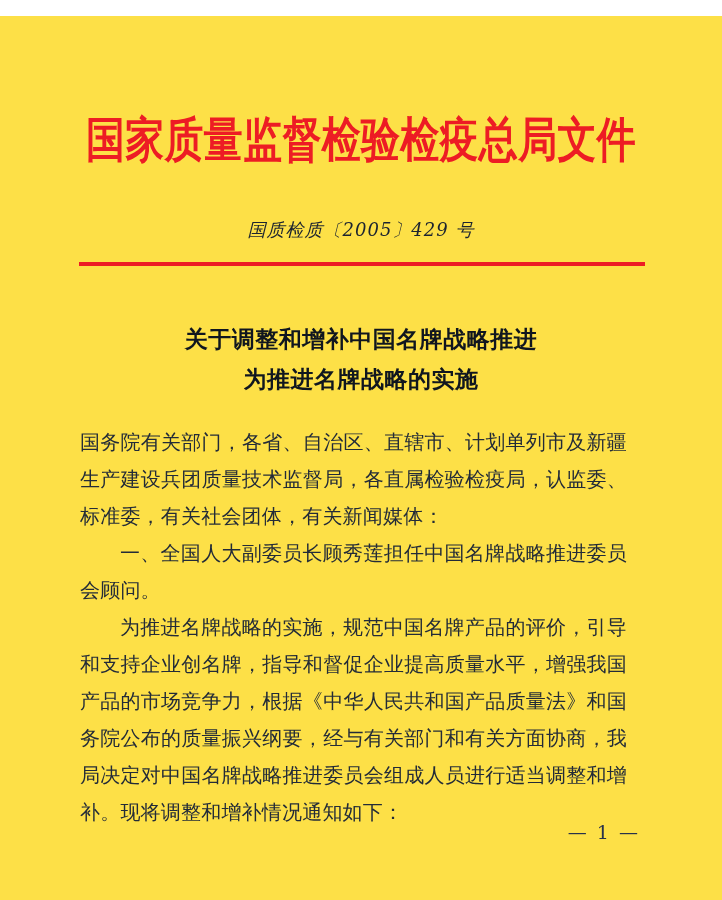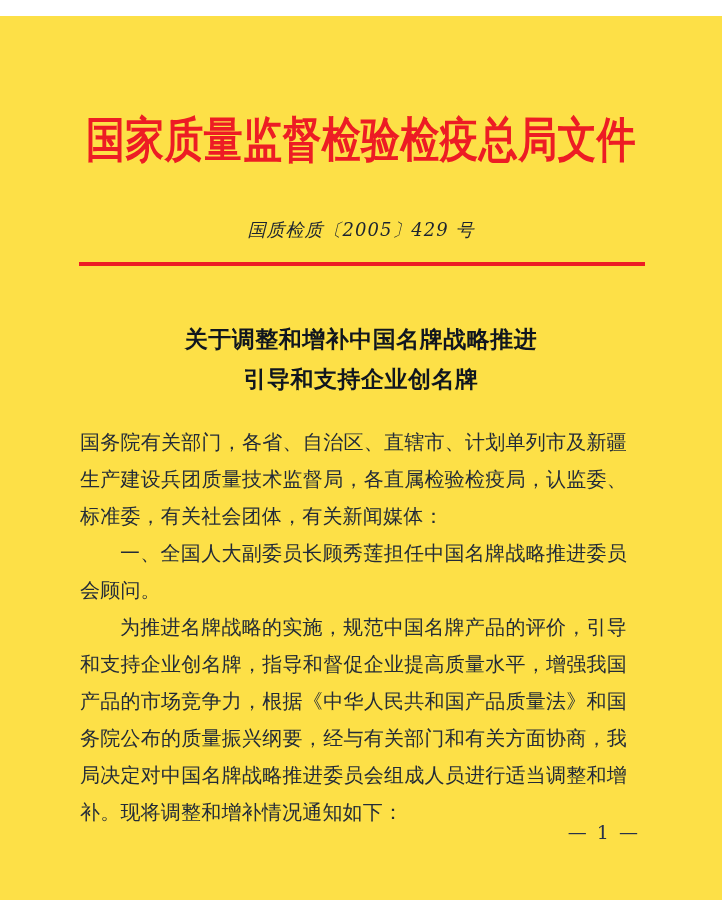--- a/index.html
+++ b/index.html
@@ -104,21 +104,21 @@
 <div class="page">
 
   <div class="letterhead-title">国家质量监督检验检疫总局文件</div>
 
   <div class="doc-number">国质检质〔2005〕429 号</div>
 
   <div class="red-rule"></div>
 
   <div class="notice-title">
     <div>关于调整和增补中国名牌战略推进</div>
-    <div>引导和支持企业创名牌</div>
+    <div>为推进名牌战略的实施</div>
   </div>
 
   <div class="body-text">
     <p>国务院有关部门，各省、自治区、直辖市、计划单列市及新疆生产建设兵团质量技术监督局，各直属检验检疫局，认监委、标准委，有关社会团体，有关新闻媒体：</p>
     <p class="indent">一、全国人大副委员长顾秀莲担任中国名牌战略推进委员会顾问。</p>
     <p class="indent">为推进名牌战略的实施，规范中国名牌产品的评价，引导和支持企业创名牌，指导和督促企业提高质量水平，增强我国产品的市场竞争力，根据《中华人民共和国产品质量法》和国务院公布的质量振兴纲要，经与有关部门和有关方面协商，我局决定对中国名牌战略推进委员会组成人员进行适当调整和增补。现将调整和增补情况通知如下：</p>
   </div>
 
   <div class="page-number">— 1 —</div>
 

